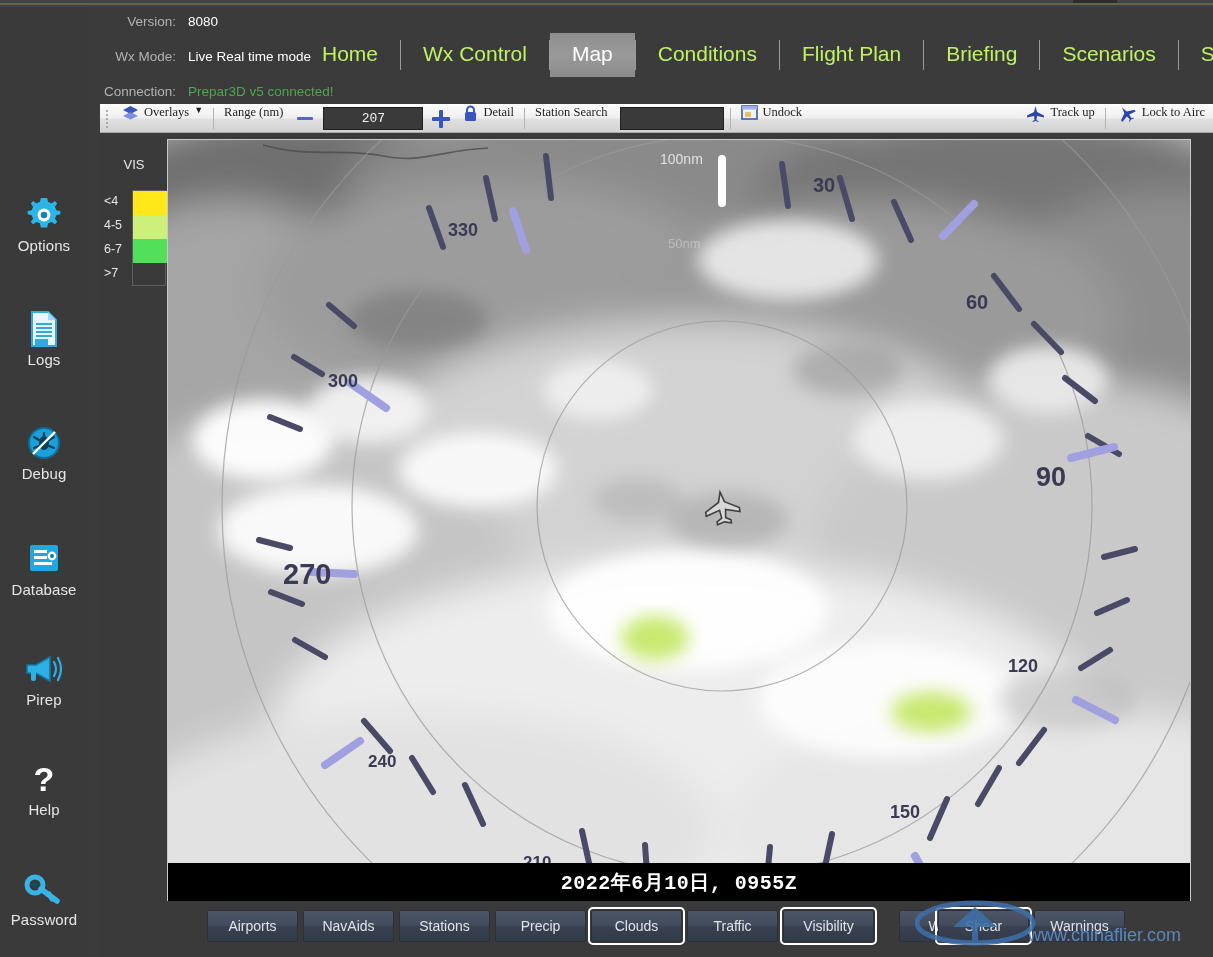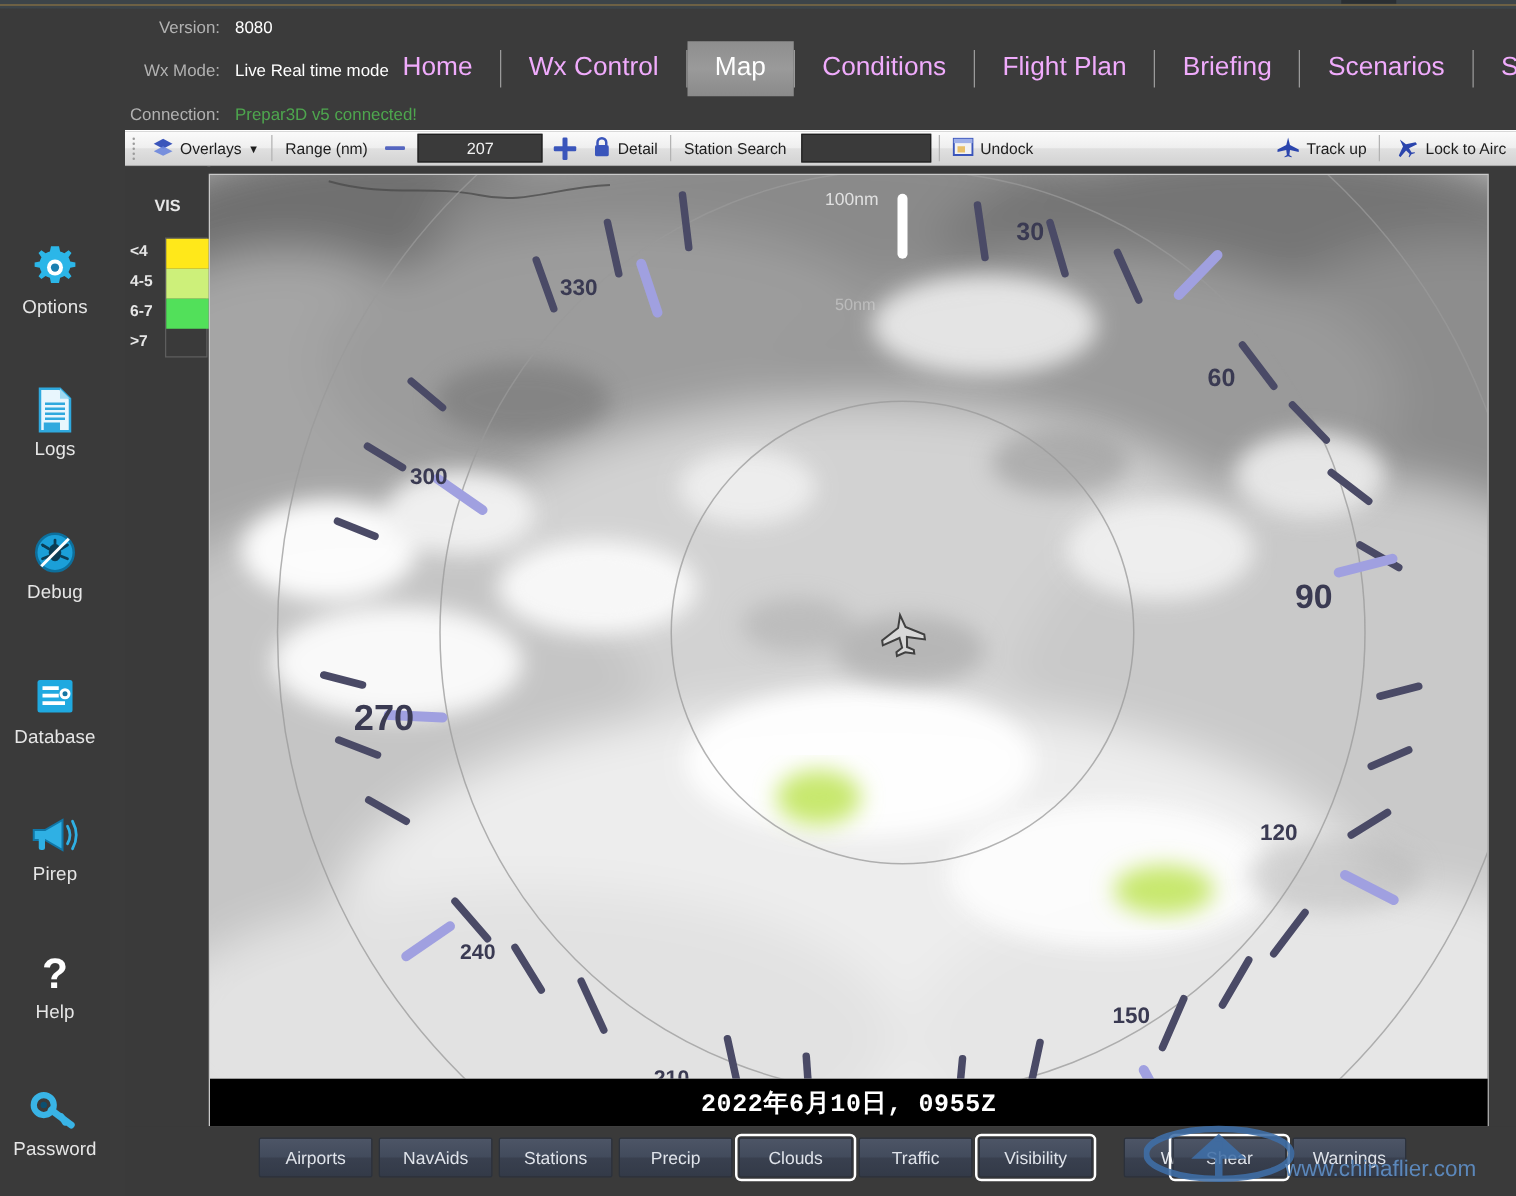--- a/index.html
+++ b/index.html
@@ -48,21 +48,21 @@
   .status .v { position: absolute; left: 100px; color: #ffffff; white-space: nowrap; }
   .status .v.green { color: #4ea64e; }
 
   
   .nav {
     position: absolute; left: 300px; top: 7px; width: 913px; height: 95px;
     display: flex; align-items: center;
   }
   .nav-tab {
     position: relative;
-    color: #f0abfc; font-size: 21px;
+    color: #bef264; font-size: 21px;
     padding: 9px 22px 11px 22px;
     cursor: pointer; white-space: nowrap;
   }
   .nav-tab.active {
     background: linear-gradient(to bottom, #8e8e8e 0%, #9a9a9a 50%, #8a8a8a 100%);
     color: #ffffff;
   }
   .nav-sep { width: 1px; height: 30px; background: #9a9a9a; flex: 0 0 auto; }
 
   
@@ -70,32 +70,32 @@
     position: absolute; left: 100px; top: 104px; width: 1113px; height: 29px;
     background: linear-gradient(to bottom, #fbfbfb 0%, #efefef 48%, #e0e0e0 52%, #d2d2d2 100%);
     border-top: 1px solid #ffffff;
     border-bottom: 1px solid #a9a9a9;
     display: flex; align-items: center;
     font-size: 12.5px; color: #1d1d1d;
   }
   .tb-grip { width: 8px; height: 21px; margin: 0 2px 0 4px; position: relative; }
   .tb-grip i { position: absolute; left: 2px; width: 2px; height: 2px; background: #9a9a9a; border-radius: 50%; }
   .tb-btn {
-    display: flex; align-items: center; gap: 5px; height: 27px;
-    padding: 0 8px; cursor: pointer; white-space: nowrap;
+    display: flex; align-items: flex-start; gap: 5px; height: 27px;
+    padding: 0 8px; cursor: pointer; white-space: nowrap; font-family: Liberation Serif, serif;
   }
   .tb-sep { width: 1px; height: 21px; background: #b3b3b3; margin: 0 2px; }
   .tb-field {
     height: 23px; min-width: 88px;
     background: #3a3a3a; border: 1px solid #202020;
     color: #f1f1f1; font-size: 13px;
     display: flex; align-items: center; justify-content: center;
     margin: 0 4px;
   }
-  .tb-field.wide { width: 100px; }
+  .tb-field.wide { width: 100px; font-family: Liberation Mono, monospace; }
   .tb-field.search { width: 104px; }
   .tb-minus { width: 16px; height: 3px; background: #5566c0; margin: 0 6px; border-radius: 1px; }
   .tb-plus { position: relative; width: 18px; height: 18px; margin: 0 5px; }
   .tb-plus:before, .tb-plus:after { content:""; position:absolute; background:#3a55bb; border-radius:1px; }
   .tb-plus:before { left: 7px; top: 0; width: 4px; height: 18px; }
   .tb-plus:after { left: 0; top: 7px; width: 18px; height: 4px; }
   .tb-spacer { flex: 1 1 auto; }
 
   
   .map-wrap {
@@ -118,21 +118,21 @@
     font-family: Liberation Mono, monospace;
   }
   .map-frame {
     position: absolute; left: 67px; top: 6px; width: 1024px; height: 763px;
     border: 1px solid #c9c9c9; pointer-events: none;
   }
 
   
   .legend {
     position: absolute; left: 0; top: 7px; width: 68px; height: 723px;
-    color: #e2e2e2; font-size: 12.5px; font-weight: bold;
+    color: #e2e2e2; font-size: 12.5px;
   }
   .legend-title { text-align: center; font-size: 13px; color: #e7e7e7; padding-top: 17px; }
   .legend-body { position: absolute; left: 0; top: 50px; width: 68px; }
   .legend-row { position: relative; height: 24px; }
   .legend-row .lab { position: absolute; left: 4px; top: 4px; font-size: 12.5px; color: #e6e6e6; }
   .legend-swatch { position: absolute; left: 32px; top: 0; width: 34px; height: 24px; }
   .legend-stack { position: absolute; left: 32px; top: 0; width: 34px; border: 1px solid #5e5e5e; }
 
   
   .bottombar {

